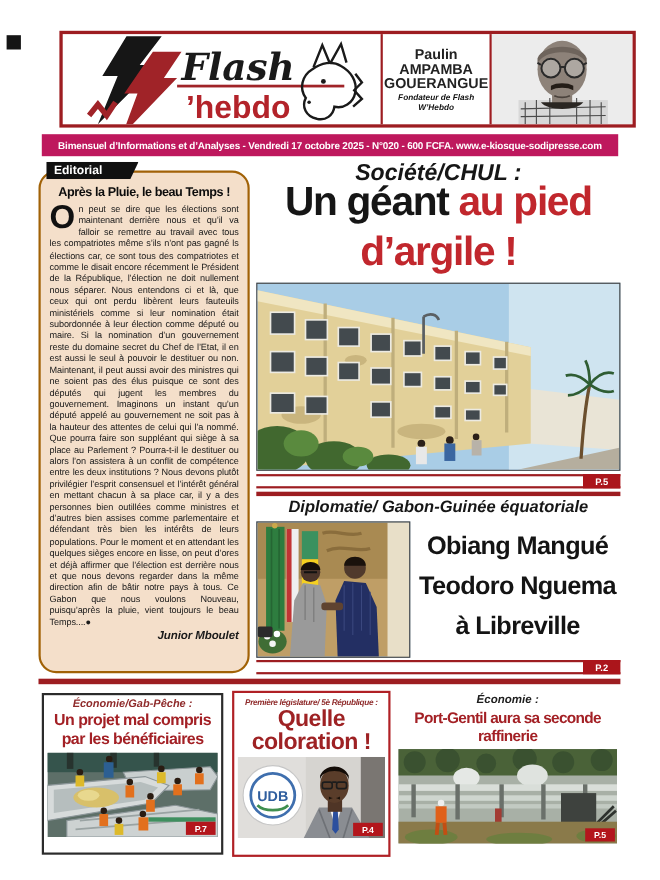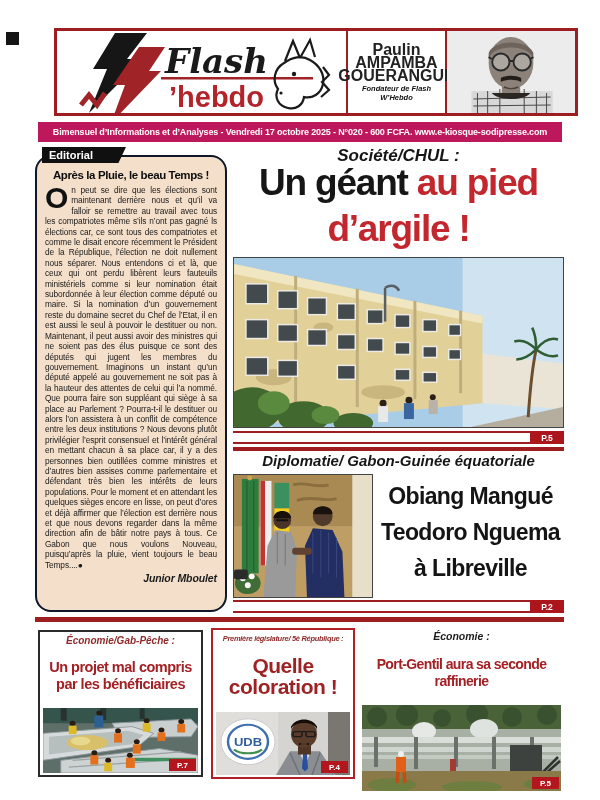--- a/index.html
+++ b/index.html
@@ -13,45 +13,45 @@
 
   
   .corner-mark { left:6px; top:32px; width:13px; height:13px; background:#151515; }
 
   
   .masthead { left:38px; top:28px; width:524px; height:88px;
     border:3px solid #9d1d21; display:flex; background:#fff;margin-left:16px; }
   .mh-logo { width:289px; height:100%; position:relative; }
   .mh-founder { width:101px; border-left:2px solid #9d1d21; border-right:2px solid #9d1d21;
     display:flex; flex-direction:column; justify-content:center; align-items:center; text-align:center; }
-  .mh-founder .name { font-size:16px; font-weight:600; color:#222; line-height:13px; }
+  .mh-founder .name { font-size:13px; font-weight:600; color:#222; line-height:13px; }
   .mh-founder .role { font-size:7.5px; font-weight:bold; font-style:italic; margin-top:2px; color:#111; }
   .mh-photo { flex:1; position:relative; overflow:hidden; }
   .mh-photo svg { width:100%; height:100%; display:block; }
 
   
   .infobar { left:38px; top:122px; width:524px; height:20px; background:#be185d;
     color:#fff; display:flex; align-items:center; justify-content:center;
     font-size:9px; font-weight:bold; letter-spacing:-0.15px; white-space:nowrap; overflow:hidden; }
 
   
   .ed-label { left:42px; top:147px; width:84px; height:16px; background:#101010; color:#fff;
     font-size:11px; font-weight:bold; padding-left:7px; line-height:16px; z-index:5;
     clip-path:polygon(0 0,100% 0,91% 100%,0 100%); }
   .ed-box { left:35px; top:155px; width:192px; height:457px; background:#f4dfca;
-    border:2px solid #0f172a; border-radius:16px; padding:12px 8px 4px 8px; overflow:hidden; }
+    border:2px solid #a16207; border-radius:16px; padding:12px 8px 4px 8px; overflow:hidden; }
   .ed-title { text-align:center; font-weight:bold; font-size:11.5px; letter-spacing:-0.4px;
     white-space:nowrap; margin-bottom:4px; color:#0d0d0d; }
   .ed-body { font-size:8.3px; line-height:10.4px; text-align:justify; letter-spacing:-0.1px; color:#1a1a1a; }
   .ed-drop { float:left; font-size:30px; line-height:25px; font-weight:bold; padding-right:3px; color:#111; }
   .ed-sign { text-align:right; font-weight:bold; font-style:italic; font-size:10.5px; margin-top:3px; }
 
   
   .lead-kicker { left:232px; top:146px; width:333px; text-align:center;
-    font-style:italic; font-weight:bold; font-size:17px; color:#161616; }
+    font-style:italic; font-weight:bold; font-size:21px; color:#161616; }
   .lead-title { left:232px; top:160px; width:333px; text-align:center; font-weight:bold;
     font-size:37px; line-height:46px; letter-spacing:-1.2px; }
   .lead-title .blk { color:#161616; } .lead-title .red { color:#c1272d; }
   .photo-frame { border:1px solid #444; background:#9db8cc; overflow:hidden; }
   .photo-frame svg { width:100%; height:100%; display:block; }
   .lead-photo { left:233px; top:257px; width:331px; height:171px; }
 
   .pbar { background:#fff; border-top:2px solid #9d1d21; border-bottom:2px solid #9d1d21; }
   .pbar .pbadge { position:absolute; right:0; top:-2px; bottom:-2px; width:34px; background:#ab151b;
     color:#fff; font-size:8.5px; font-weight:bold; display:flex; align-items:center; justify-content:center; }
@@ -61,21 +61,21 @@
   .rule2 { left:35px;  top:617px; width:529px; height:5px; background:#9d1d21; }
 
   
   .dip-kicker { left:232px; top:452px; width:333px; text-align:center;
     font-style:italic; font-weight:bold; font-size:15px; color:#161616; }
   .dip-photo { left:233px; top:474px; width:140px; height:124px; }
   .dip-title { left:376px; top:478px; width:189px; text-align:center; font-weight:bold;
     font-size:23px; line-height:36px; letter-spacing:-0.6px; color:#141414; }
 
   
-  .story { display:flex; flex-direction:column; align-items:center;gap:12px; }
+  .story { display:flex; flex-direction:column; align-items:center; }
   .st-kicker { font-style:italic; font-weight:bold; text-align:center; }
   .st-title { font-weight:bold; text-align:center; color:#a32025; }
   .st-photo { position:relative; overflow:hidden; }
   .st-photo svg { width:100%; height:100%; display:block; }
   .photo-badge { position:absolute; right:2px; bottom:2px; width:27px; height:12px; background:#b3161c;
     color:#fff; font-size:8px; font-weight:bold; display:flex; align-items:center; justify-content:center; }
 
   .fishing { left:38px; top:630px; width:165px; height:147px; border:2px solid #2b2b2b; padding:2px; }
   .fishing .st-kicker { font-size:10px; color:#8f2b2b; margin-top:1px; }
   .fishing .st-title { font-size:14.5px; line-height:17px; letter-spacing:-0.5px; margin-top:1px; white-space:nowrap; }

